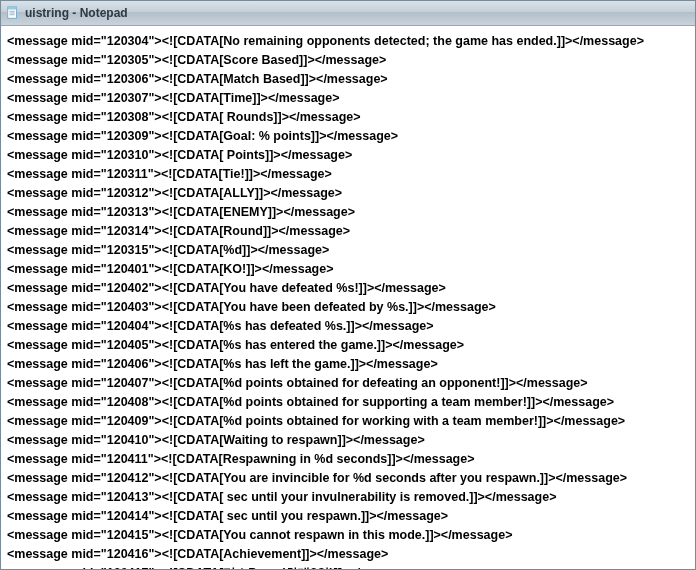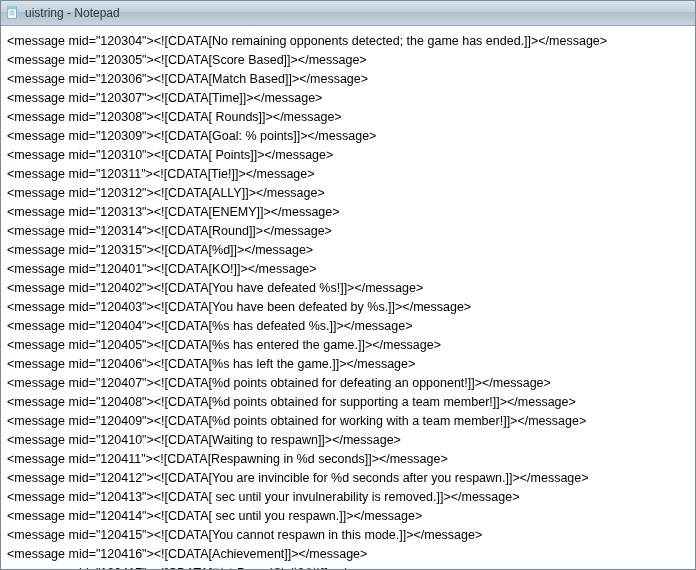--- a/index.html
+++ b/index.html
@@ -1,16 +1,16 @@
 <!DOCTYPE html>
 <html><head>
 <meta charset="utf-8">
 <style>
   html,body{margin:0;padding:0;font-family:"Segoe UI",Tahoma,sans-serif;background:#e8ecef;}
-  .window{width:696px;height:570px;border:1px solid #7a8a96;box-sizing:border-box;background:#f0abfc;display:flex;flex-direction:column;position:relative;}
+  .window{width:696px;height:570px;border:1px solid #7a8a96;box-sizing:border-box;background:#f0abfc;display:flex;flex-direction:column;position:relative;font-weight:bold;}
   .titlebar{height:24px;background:linear-gradient(to bottom,#d9e2e9 0%,#c4d0da 45%,#b2bec9 46%,#c8d3dc 100%);display:flex;align-items:center;padding:0 4px;border-bottom:1px solid #9aa7b1;}
   .titlebar .icon{width:16px;height:16px;display:flex;align-items:center;justify-content:center;margin-right:4px;}
   .titlebar .icon svg{width:14px;height:14px;}
   .titlebar .title{font-size:12px;color:#2b3a44;white-space:nowrap;}
   .content{flex:1;overflow:auto;background:#fff;padding:6px 6px 10px 6px;font-family:"Lucida Sans Unicode","Lucida Grande","Segoe UI",sans-serif;font-size:12.5px;color:#000;line-height:19px;}
   .content .line{white-space:pre;}
 </style>
 </head>
 <body>
 

